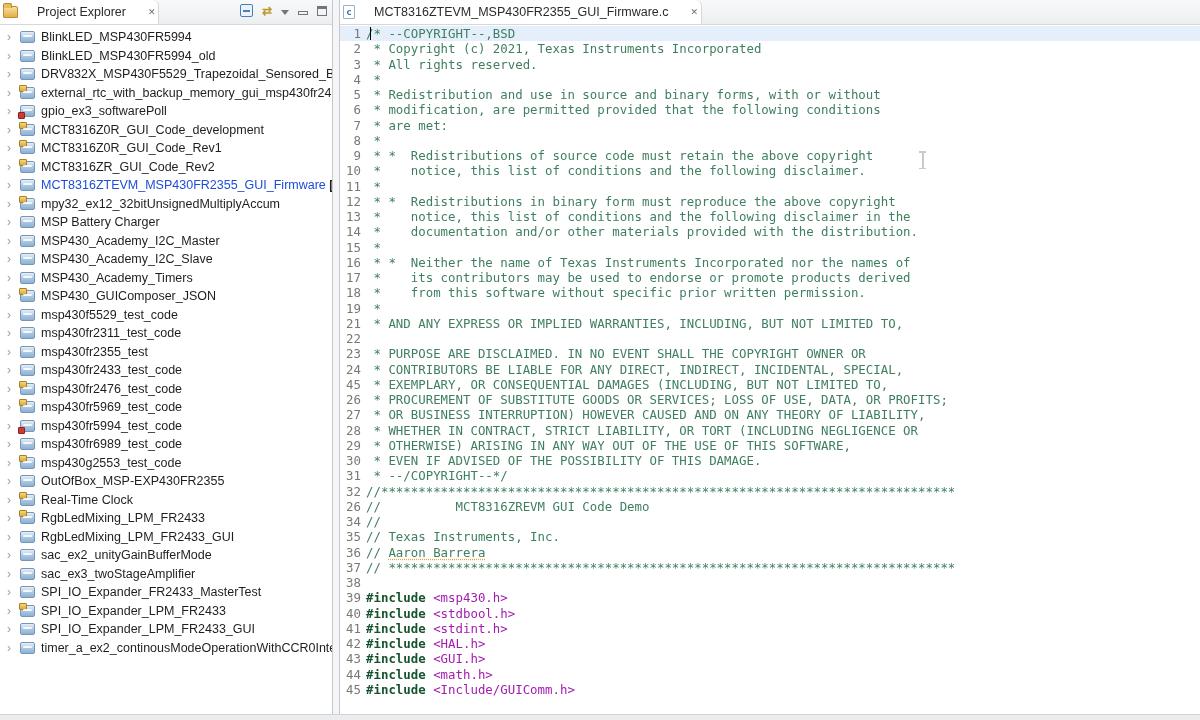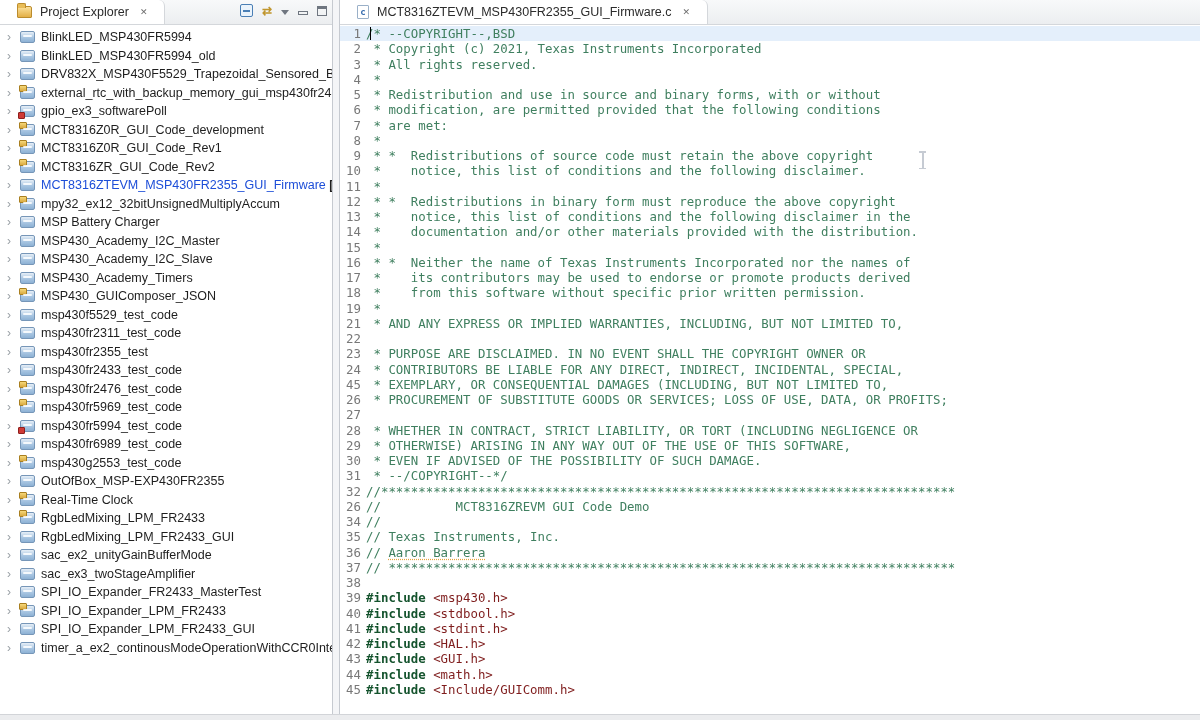--- a/index.html
+++ b/index.html
@@ -4,21 +4,21 @@
 <style>
   * { box-sizing: border-box; margin: 0; padding: 0; }
   html,body { width:1200px; height:720px; overflow:hidden; background:#f4f5f7;
     font-family:"Liberation Sans", sans-serif; }
 
   
   .pe-panel { position:absolute; left:0; top:0; width:333px; height:714px;
     background:#fff; border-right:1px solid #c6cad0; }
   .tabbar { height:25px; background:linear-gradient(#f8f9fa,#eceef0);
     border-bottom:1px solid #d4d7db; position:relative; display:flex; align-items:stretch; }
-  .tab { display:flex; align-items:center; gap:8px; padding:0 17px; background:#fff;
+  .tab { display:flex; align-items:center; gap:19px; padding:0 3px; background:#fff;
     border-right:1px solid #d4d7db; border-top-right-radius:6px;
     font-size:12.5px; color:#2b2b2b; }
   .tab .close-x { font-size:9px; color:#6e6e6e; margin-left:3px; line-height:1; }
 
   .folder-icon { width:15px; height:12px; position:relative; flex:none;
     background:linear-gradient(#fbe09a,#e3af46); border:1px solid #bb8c2d; border-radius:2px 2px 1px 1px; }
   .folder-icon::before { content:""; position:absolute; left:-1px; top:-4px; width:7px; height:4px;
     background:#e9bd58; border:1px solid #bb8c2d; border-bottom:none; border-radius:2px 2px 0 0; }
 
   .pe-toolbar { position:absolute; right:5px; top:4px; display:flex; align-items:center; gap:9px; }
@@ -57,21 +57,21 @@
     display:flex; align-items:center; justify-content:center; }
 
   .ed-body { position:relative; height:689px; overflow:hidden; background:#fff;
     font-family:"DejaVu Sans Mono","Liberation Mono",monospace;
     font-size:12.4px; line-height:15.25px; padding-top:1px; }
   .code-line { display:flex; white-space:pre; position:relative; height:15.25px; }
   .code-line.hl { background:#e4effb; }
   .ln { width:26px; flex:none; text-align:right; padding-right:5px; color:#787878; }
   .tok-comment { color:#3F7F5F; }
   .tok-pp { color:#14532d; font-weight:bold; }
-  .tok-str { color:#7f1d1d; }
+  .tok-str { color:#a21caf; }
   .spell { text-decoration:underline dotted #e7a33b; text-underline-offset:2px; }
   .caret { position:absolute; left:30px; top:1px; width:1px; height:13px; background:#000; }
 
   .ibeam { position:absolute; left:578px; top:126px; width:9px; height:18px; }
   .ibeam i { position:absolute; background:#c6cbd3; }
   .ibeam .stem { left:4px; top:0; width:1.5px; height:18px; }
   .ibeam .t1 { left:1px; top:0; width:3px; height:1.5px; }
   .ibeam .t2 { left:5px; top:0; width:3px; height:1.5px; }
   .ibeam .b1 { left:1px; bottom:0; width:3px; height:1.5px; }
   .ibeam .b2 { left:5px; bottom:0; width:3px; height:1.5px; }
@@ -169,24 +169,24 @@
       <div class="code-line"><span class="ln">16</span><span class="ct"><span class="tok-comment"> * *  Neither the name of Texas Instruments Incorporated nor the names of</span></span></div>
       <div class="code-line"><span class="ln">17</span><span class="ct"><span class="tok-comment"> *    its contributors may be used to endorse or promote products derived</span></span></div>
       <div class="code-line"><span class="ln">18</span><span class="ct"><span class="tok-comment"> *    from this software without specific prior written permission.</span></span></div>
       <div class="code-line"><span class="ln">19</span><span class="ct"><span class="tok-comment"> *</span></span></div>
       <div class="code-line"><span class="ln">21</span><span class="ct"><span class="tok-comment"> * AND ANY EXPRESS OR IMPLIED WARRANTIES, INCLUDING, BUT NOT LIMITED TO,</span></span></div>
       <div class="code-line"><span class="ln">22</span></div>
       <div class="code-line"><span class="ln">23</span><span class="ct"><span class="tok-comment"> * PURPOSE ARE DISCLAIMED. IN NO EVENT SHALL THE COPYRIGHT OWNER OR</span></span></div>
       <div class="code-line"><span class="ln">24</span><span class="ct"><span class="tok-comment"> * CONTRIBUTORS BE LIABLE FOR ANY DIRECT, INDIRECT, INCIDENTAL, SPECIAL,</span></span></div>
       <div class="code-line"><span class="ln">45</span><span class="ct"><span class="tok-comment"> * EXEMPLARY, OR CONSEQUENTIAL DAMAGES (INCLUDING, BUT NOT LIMITED TO,</span></span></div>
       <div class="code-line"><span class="ln">26</span><span class="ct"><span class="tok-comment"> * PROCUREMENT OF SUBSTITUTE GOODS OR SERVICES; LOSS OF USE, DATA, OR PROFITS;</span></span></div>
-      <div class="code-line"><span class="ln">27</span></div>
+      <div class="code-line"><span class="ln">27</span><span class="ct"><span class="tok-comment"> * OR BUSINESS INTERRUPTION) HOWEVER CAUSED AND ON ANY THEORY OF LIABILITY,</span></span></div>
       <div class="code-line"><span class="ln">28</span><span class="ct"><span class="tok-comment"> * WHETHER IN CONTRACT, STRICT LIABILITY, OR TORT (INCLUDING NEGLIGENCE OR</span></span></div>
       <div class="code-line"><span class="ln">29</span><span class="ct"><span class="tok-comment"> * OTHERWISE) ARISING IN ANY WAY OUT OF THE USE OF THIS SOFTWARE,</span></span></div>
-      <div class="code-line"><span class="ln">30</span><span class="ct"><span class="tok-comment"> * EVEN IF ADVISED OF THE POSSIBILITY OF SUCH DAMAGE.</span></span></div>
+      <div class="code-line"><span class="ln">30</span><span class="ct"><span class="tok-comment"> * EVEN IF ADVISED OF THE POSSIBILITY OF THIS DAMAGE.</span></span></div>
       <div class="code-line"><span class="ln">31</span><span class="ct"><span class="tok-comment"> * --/COPYRIGHT--*/</span></span></div>
       <div class="code-line"><span class="ln">32</span><span class="ct"><span class="tok-comment">//*****************************************************************************</span></span></div>
       <div class="code-line"><span class="ln">26</span><span class="ct"><span class="tok-comment">//          MCT8316ZREVM GUI Code Demo</span></span></div>
       <div class="code-line"><span class="ln">34</span><span class="ct"><span class="tok-comment">//</span></span></div>
       <div class="code-line"><span class="ln">35</span><span class="ct"><span class="tok-comment">// Texas Instruments, Inc.</span></span></div>
       <div class="code-line"><span class="ln">36</span><span class="ct"><span class="tok-comment">// </span><span class="tok-comment spell">Aaron Barrera</span></span></div>
       <div class="code-line"><span class="ln">37</span><span class="ct"><span class="tok-comment">// ****************************************************************************</span></span></div>
       <div class="code-line"><span class="ln">38</span><span class="ct"></span></div>
       <div class="code-line"><span class="ln">39</span><span class="ct"><span class="tok-pp">#include </span><span class="tok-str">&lt;msp430.h&gt;</span></span></div>
       <div class="code-line"><span class="ln">40</span><span class="ct"><span class="tok-pp">#include </span><span class="tok-str">&lt;stdbool.h&gt;</span></span></div>

